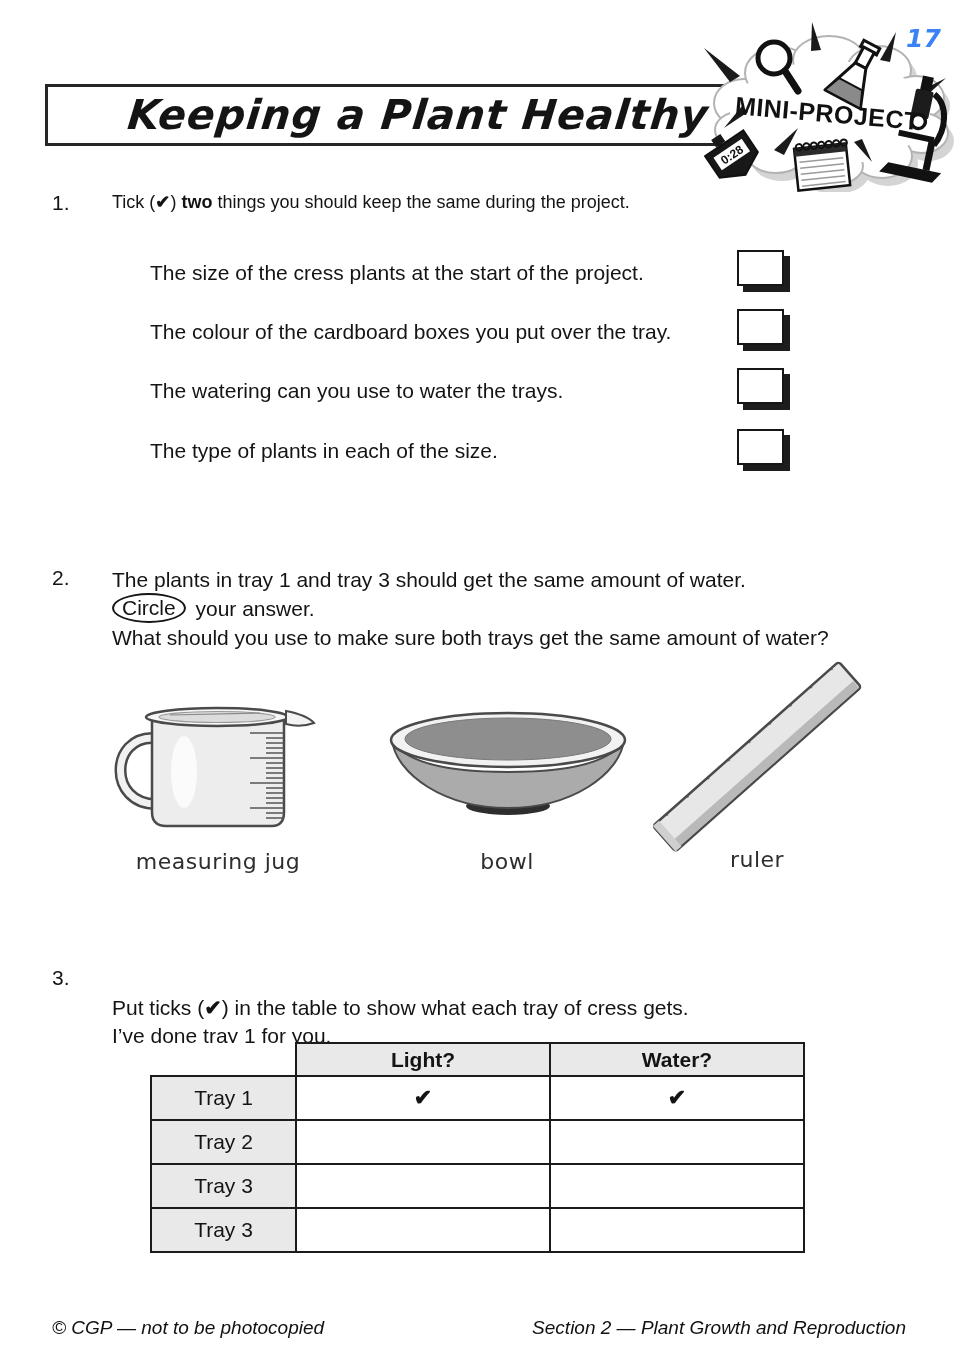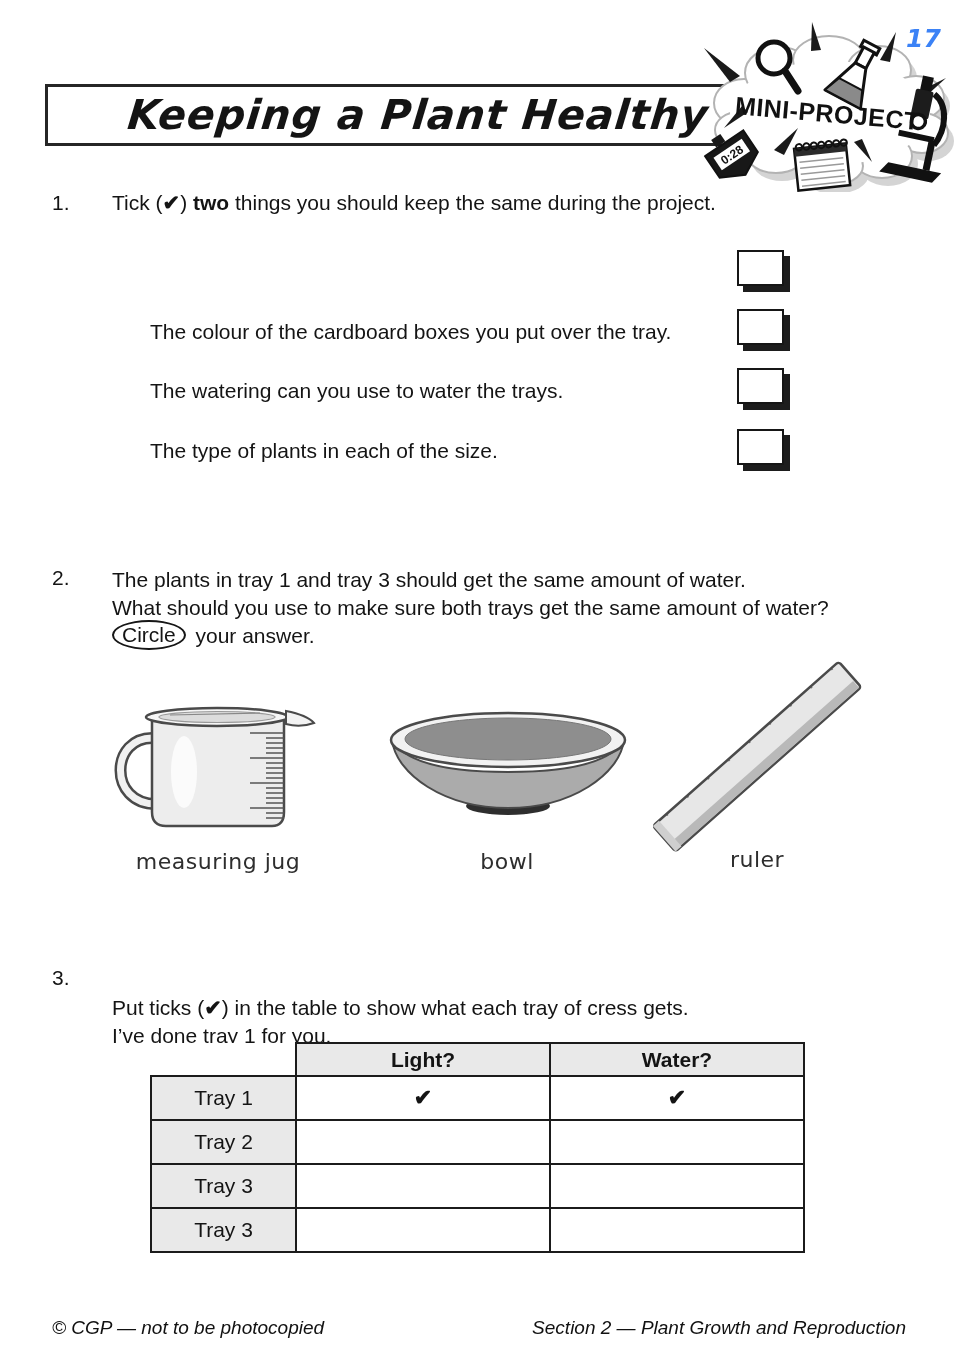--- a/index.html
+++ b/index.html
@@ -10,21 +10,21 @@
   .title-box{position:absolute;left:45px;top:84px;width:843px;height:62px;background:#fff;
              border:3px solid #262626;box-sizing:border-box;display:flex;align-items:center;justify-content:center;}
   .title-text{font-family:"DejaVu Sans",sans-serif;font-style:italic;font-weight:700;font-size:41px;
               letter-spacing:1px;transform:skewX(-6deg);margin-right:96px;white-space:nowrap;}
   .badge-svg{position:absolute;left:694px;top:18px;width:267px;height:174px;z-index:5;}
   .page-num{position:absolute;left:878px;top:24px;z-index:6;font-family:"DejaVu Sans",sans-serif;
             font-style:italic;font-weight:700;font-size:25px;color:#3b82f6;margin-left:28px;}
 
   
   .q-num{position:absolute;left:52px;font-size:21px;}
-  .q-line{position:absolute;left:112px;font-size:21px;white-space:nowrap;}
+  .q-line{position:absolute;left:112px;font-size:18px;white-space:nowrap;}
   .q-block{position:absolute;left:112px;font-size:21px;line-height:27.5px;white-space:nowrap;}
   .b{font-weight:bold;}
   .opt{position:absolute;left:150px;font-size:21px;white-space:nowrap;}
   .checkbox{position:absolute;left:737px;width:47px;height:36px;background:#fff;
             border:2.5px solid #161616;box-shadow:6px 6px 0 #1d1d1d;box-sizing:border-box;}
   .circle-word{display:inline-block;border:2.5px solid #161616;border-radius:50%;
                padding:1px 8px 2px 8px;line-height:23px;margin-right:4px;position:relative;top:-1px;}
 
   
   .fig{position:absolute;}
@@ -146,36 +146,37 @@
     </g>
 
     <text x="133" y="104" text-anchor="middle" transform="rotate(5 133 100)" font-family="Liberation Sans, sans-serif" font-size="25" font-weight="bold" letter-spacing="0.5" fill="#111">MINI-PROJECT</text>
   </svg>
 
   <div class="q-num" style="top:191px;">1.</div>
   <div class="q-line" style="top:191px;">
     <span>Tick (</span><span class="b">✔</span><span>) </span><span class="b">two</span><span> things you should keep the same during the project.</span>
   </div>
 
+  <div class="opt" style="top:261px;">The size of the cress plants at the start of the project.</div>
   <div class="checkbox" style="top:250px;"></div>
 
   <div class="opt" style="top:320px;">The colour of the cardboard boxes you put over the tray.</div>
   <div class="checkbox" style="top:309px;"></div>
 
   <div class="opt" style="top:379px;">The watering can you use to water the trays.</div>
   <div class="checkbox" style="top:368px;"></div>
 
   <div class="opt" style="top:439px;">The type of plants in each of the size.</div>
   <div class="checkbox" style="top:429px;"></div>
 
   <div class="q-num" style="top:566px;">2.</div>
   <div class="q-block" style="top:566px;">
     <div>The plants in tray 1 and tray 3 should get the same amount of water.</div>
+    <div><span class="circle-word">Circle</span><span> your answer.</span></div>
     <div>What should you use to make sure both trays get the same amount of water?</div>
-    <div><span class="circle-word">Circle</span><span> your answer.</span></div>
   </div>
 
   <div class="fig" style="left:100px;top:692px;width:218px;height:150px;">
     <svg viewBox="0 0 218 150" width="218" height="150">
       <path d="M54,46 C10,44 8,112 56,112" fill="none" stroke="#4a4a4a" stroke-width="12" stroke-linecap="round"></path>
       <path d="M54,46 C10,44 8,112 56,112" fill="none" stroke="#f1f1f1" stroke-width="7" stroke-linecap="round"></path>
       <path d="M52,28 L52,120 Q52,134 66,134 L172,134 Q184,134 184,120 L184,28 Z" fill="#ededed" stroke="#4a4a4a" stroke-width="2.5" stroke-linejoin="round"></path>
       <ellipse cx="84" cy="80" rx="13" ry="36" fill="#fbfbfb"></ellipse>
       <ellipse cx="117" cy="25" rx="71" ry="9" fill="#f6f6f6" stroke="#4a4a4a" stroke-width="2.5"></ellipse>
       <ellipse cx="117" cy="25" rx="58" ry="5.5" fill="#dcdcdc" stroke="#999" stroke-width="1.2"></ellipse>

